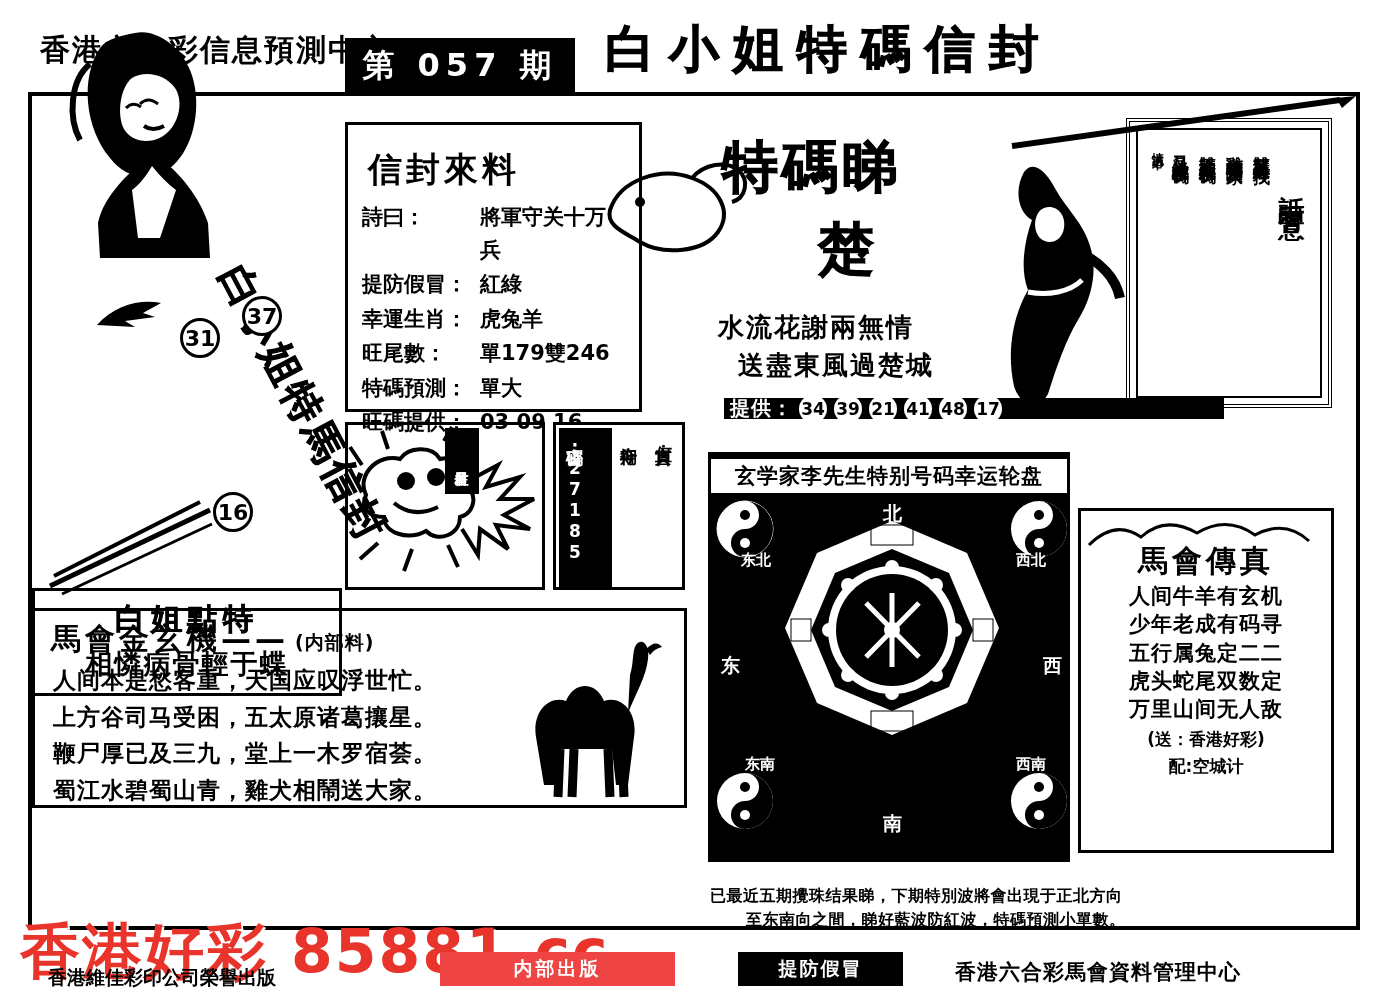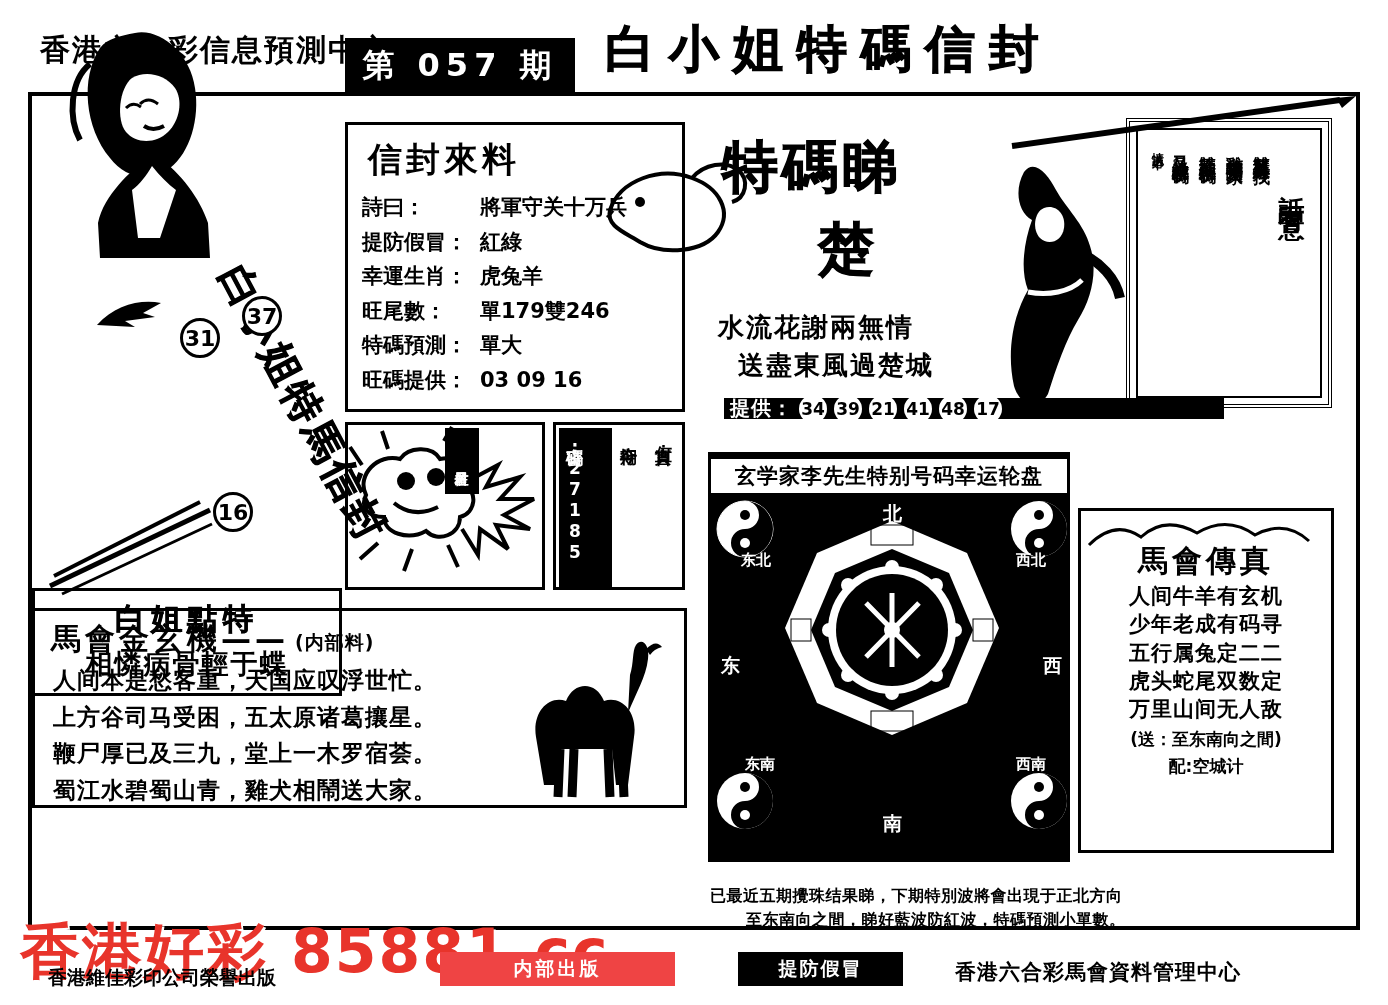--- a/index.html
+++ b/index.html
@@ -78,23 +78,23 @@
   
   .issue-badge {
     position:absolute; left:345px; top:38px; width:230px; height:56px;
     background:#000; color:#fff;
     display:flex; align-items:center; justify-content:center;
     font-size:32px; font-weight:bold; letter-spacing:6px;
   }
 
   
   .letter-box {
-    position:absolute; left:345px; top:122px; width:340px; height:290px;
+    position:absolute; left:345px; top:122px; width:297px; height:290px;
     border:3px solid #000;
-    padding:10px 14px;
+    padding:20px 14px;
   }
   .letter-title {
     font-size:34px; font-weight:bold; letter-spacing:4px;
     margin:2px 0 8px 6px;
   }
   .lrow { display:flex; font-size:21px; line-height:1.55; margin-bottom:2px; }
   .lrow .lk { width:118px; flex:none; font-weight:bold; }
   .lrow .lv { font-weight:bold; }
 
   
@@ -497,21 +497,21 @@
       <svg width="248" height="40">
           <path d="M4 30 q26 -26 52 -8 q24 -22 56 -4 q30 -18 58 2 q30 -16 54 6" stroke="#000" stroke-width="3" fill="none"></path>
         </svg>
     </div>
     <div class="fax-title">馬會傳真</div>
     <div class="fax-line">人间牛羊有玄机</div>
     <div class="fax-line">少年老成有码寻</div>
     <div class="fax-line">五行属兔定二二</div>
     <div class="fax-line">虎头蛇尾双数定</div>
     <div class="fax-line">万里山间无人敌</div>
-    <div class="fax-small">(送：至东南向之間)</div>
+    <div class="fax-small">(送：香港好彩)</div>
     <div class="fax-small">配:空城计</div>
   </div>
 
   <div class="watermark">香港好彩 85881.cc</div>
   <div class="foot-left">香港維佳彩印公司榮譽出版</div>
   <div class="foot-badge1">内部出版</div>
   <div class="foot-badge2">提防假冒</div>
   <div class="foot-right">香港六合彩馬會資料管理中心</div>
 
 </div>

